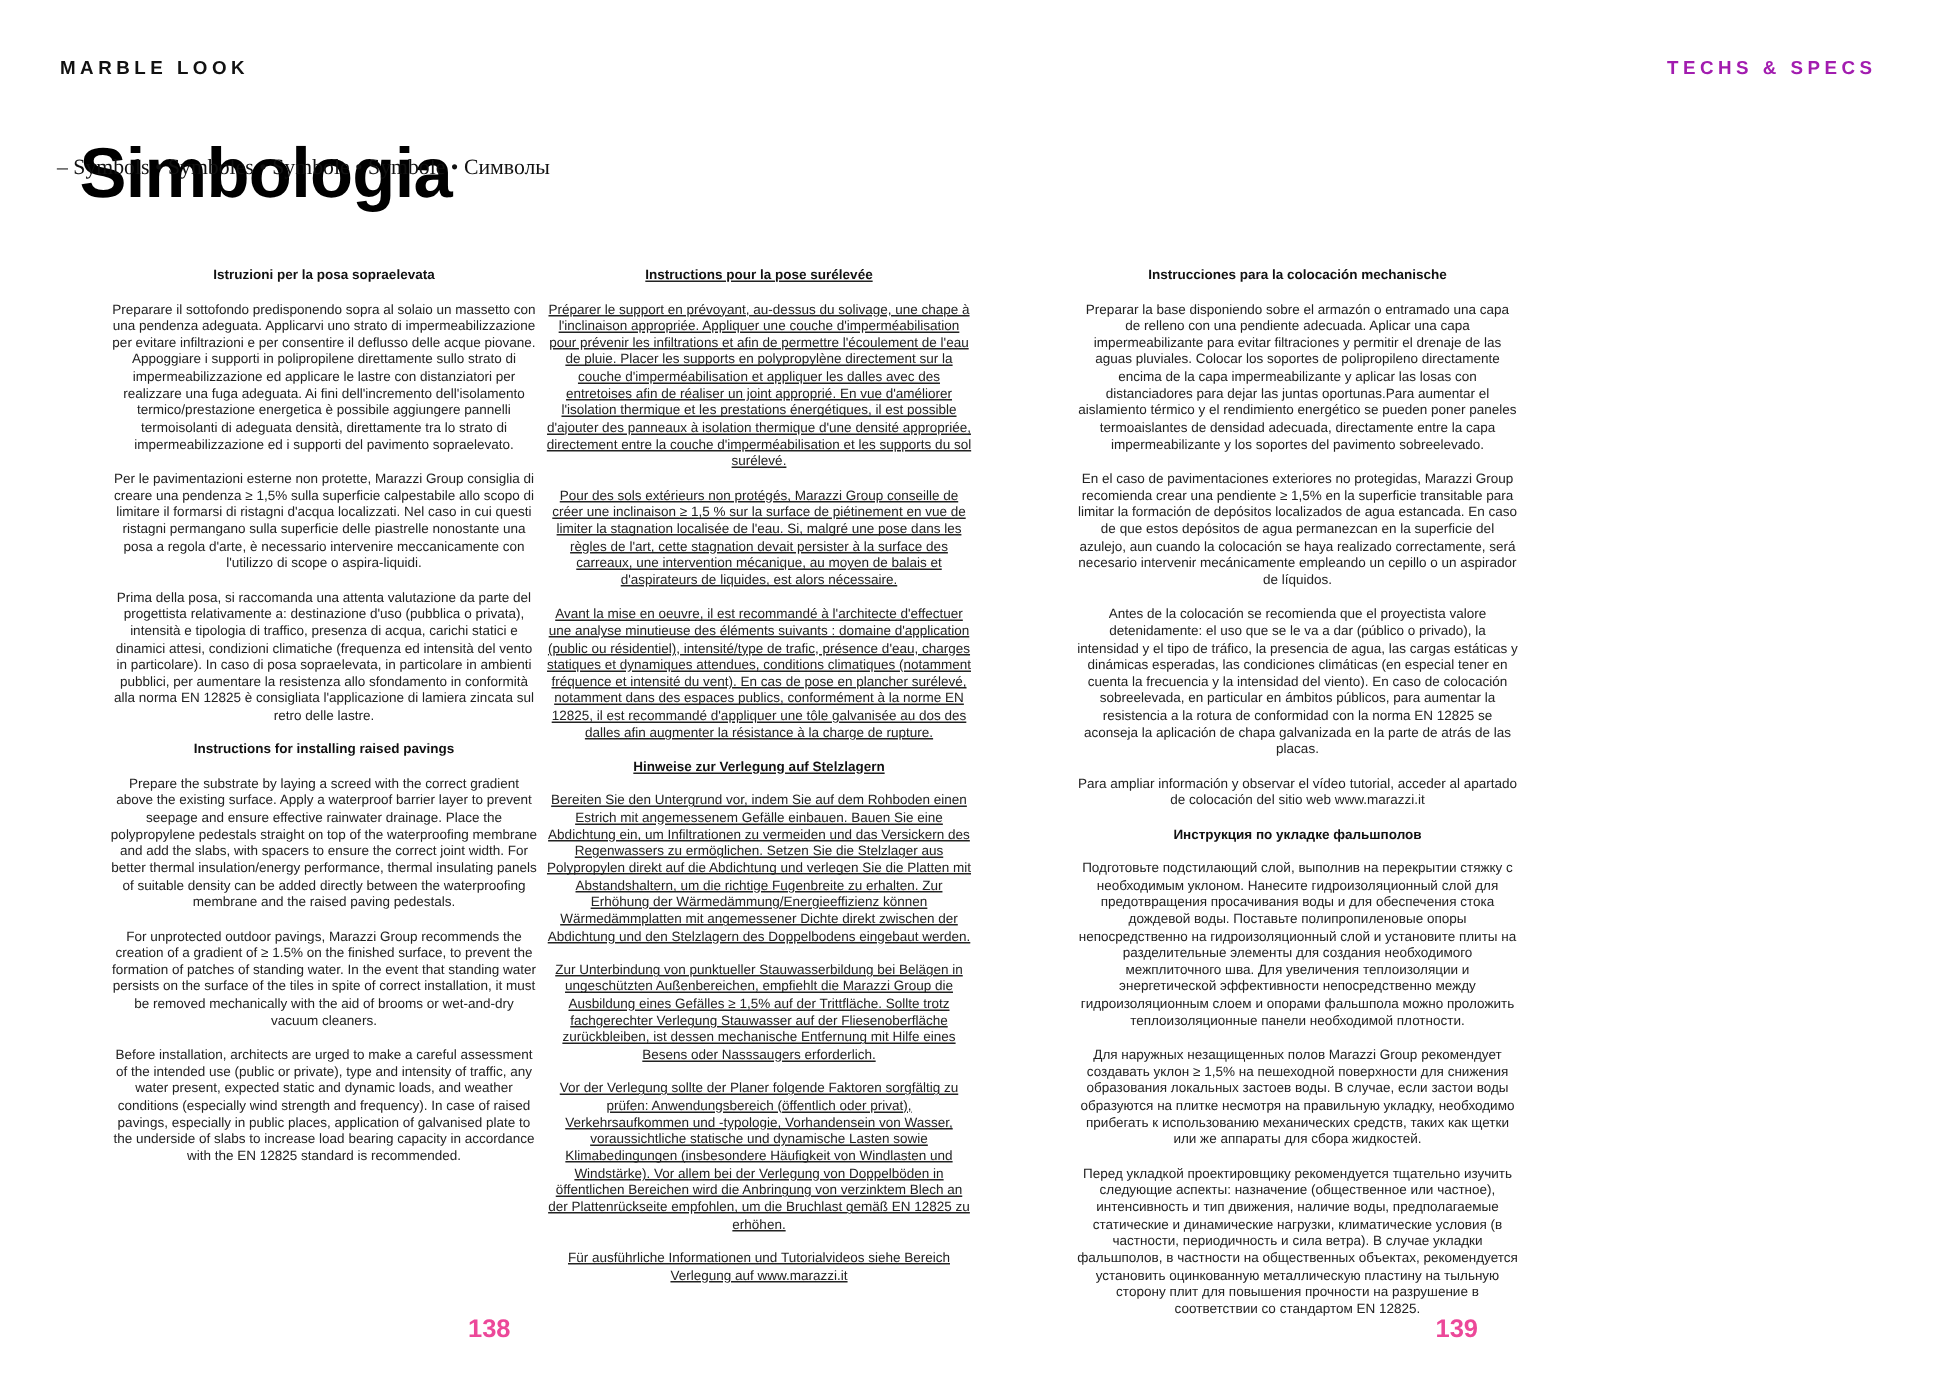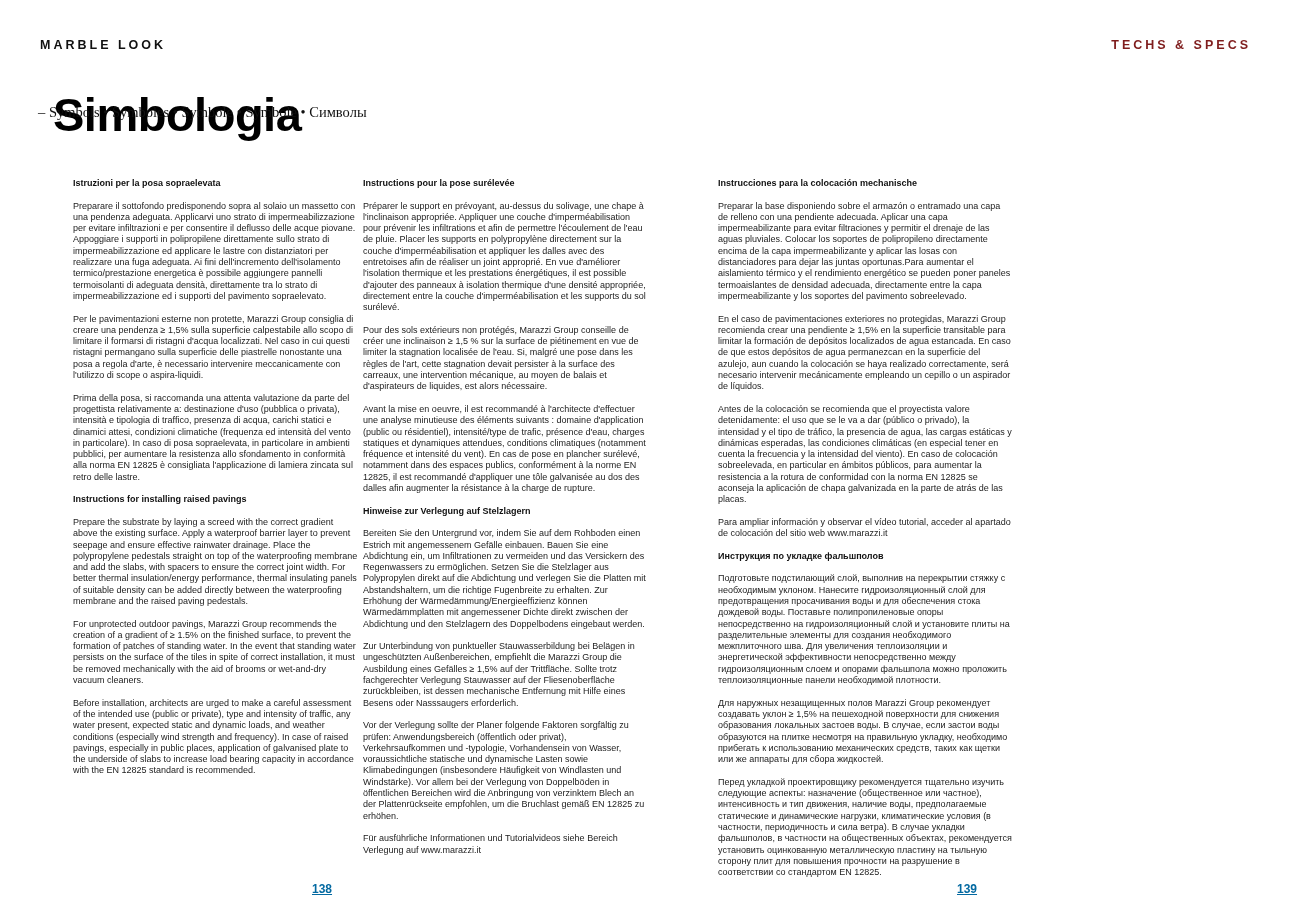--- a/index.html
+++ b/index.html
@@ -20,21 +20,21 @@
     font-weight: 600;
     letter-spacing: 3px;
     color: #111;
   }
   .header-right {
     position: absolute;
     right: 40px; top: 38px;
     font-size: 12.5px;
     font-weight: 600;
     letter-spacing: 3px;
-    color: #7f1d1d;
+    color: #a21caf;
     text-align: right;
   }
   .big-title {
     position: absolute;
     left: 36px; top: 56px;
     font-size: 47px;
     font-weight: 800;
     letter-spacing: -0.5px;
     color: #000;
     margin-left: 17px;
@@ -46,42 +46,41 @@
     font-size: 14.5px;
     color: #111;
   }
   .col {
     position: absolute;
     top: 178px;
     width: 286px;
     font-size: 9px;
     line-height: 11.3px;
     color: #222;
-    text-align: left;
+    text-align: center;
   }
   .col-1 { left: 73px; }
-  .col-2 { left: 363px; }
+  .col-2 { left: 363px; text-decoration: underline; }
   .col-3 { left: 718px; width: 294px; }
   .sec-heading {
     font-size: 9px;
     line-height: 11.3px;
     font-weight: 700;
     color: #111;
     margin: 0 0 11.3px 0;
   }
   .col p {
     margin: 0 0 11.3px 0;
   }
   .page-num {
     position: absolute;
     bottom: 24px;
-    font-size: 12px;
+    font-size: 17px;
     font-weight: 700;
-    color: #0369a1;
-    text-decoration: underline;
+    color: #ec4899;
   }
   .page-num.left { left: 312px; }
   .page-num.right { left: 957px; }
 </style>
 </head>
 <body>
 
 <div class="spread">
 
   <div class="eyebrow">MARBLE LOOK</div>

